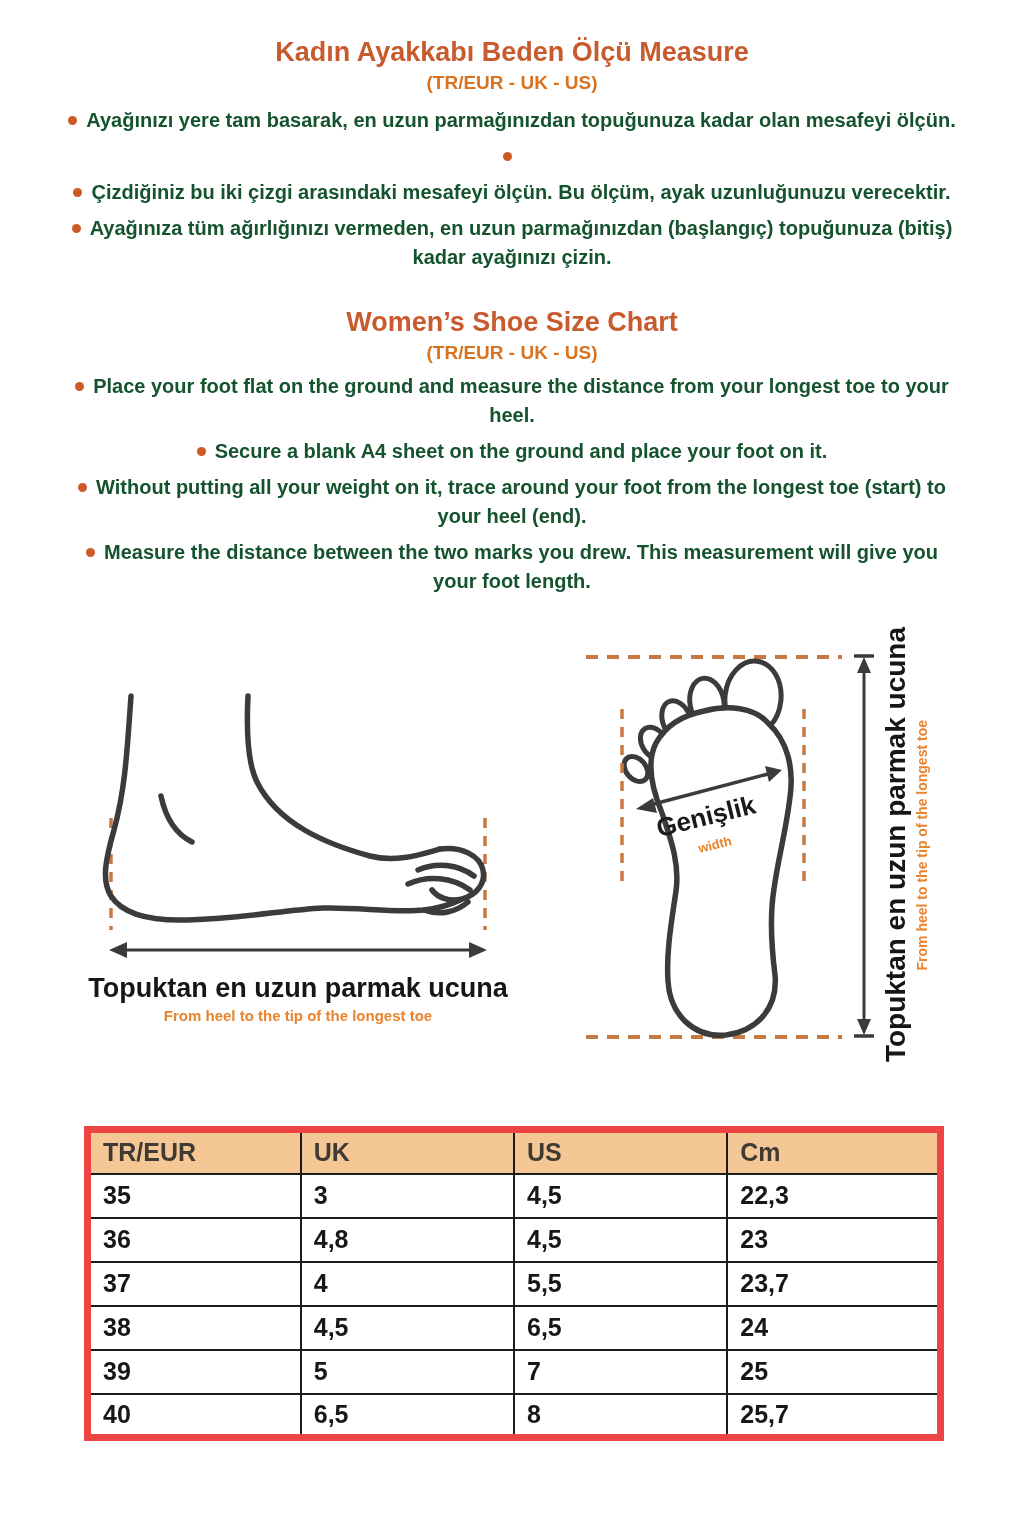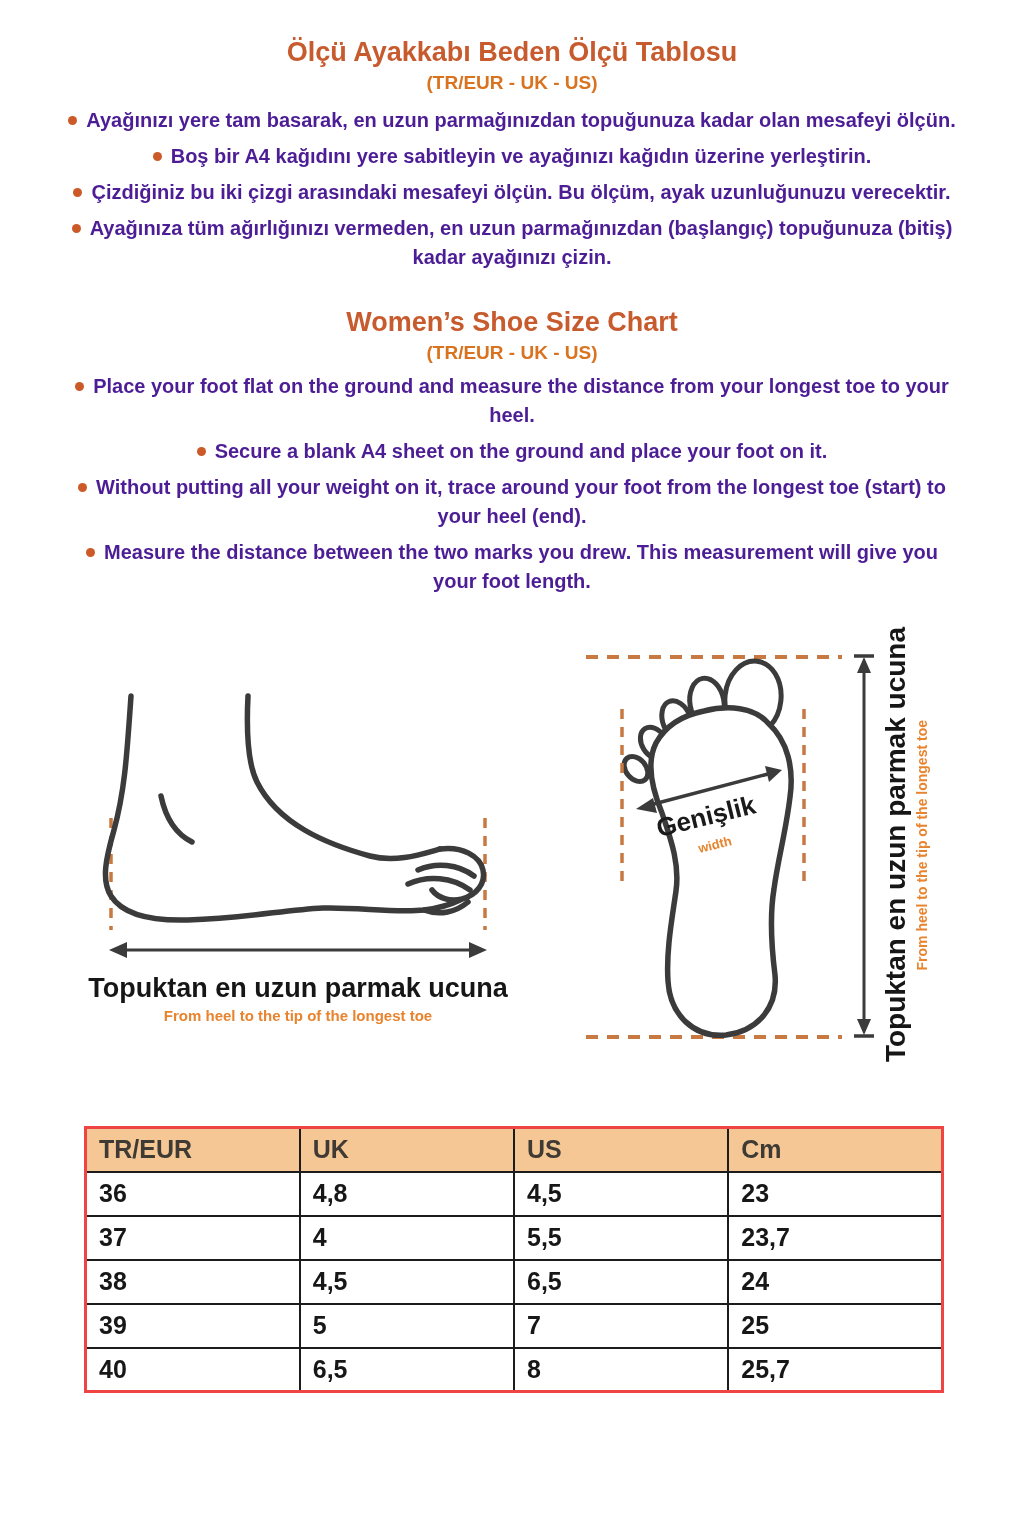--- a/index.html
+++ b/index.html
@@ -13,21 +13,21 @@
     overflow: hidden;
   }
 
   
   .heading-block { position:absolute; left:0; width:1024px; text-align:center; }
   .main-title { font-size:27px; font-weight:bold; color:#c75b2e; line-height:1.2; margin:0; }
   .sub-title  { font-size:19px; font-weight:bold; color:#d9731f; line-height:1.2; margin:4px 0 0 0; }
 
   
   .bullets { position:absolute; left:62px; width:900px; text-align:center; }
-  .bullet  { margin:0 0 7px 0; font-size:20px; font-weight:600; color:#4c1d95; line-height:1.45; }
+  .bullet  { margin:0 0 7px 0; font-size:20px; font-weight:600; color:#14532d; line-height:1.45; }
   .dot {
     display:inline-block; width:9px; height:9px; border-radius:50%;
     background:#cc5a28; margin-right:9px; vertical-align:2px;
   }
 
   
   .diagram-side { position:absolute; left:78px; top:678px; width:440px; }
   .diagram-side svg { display:block; }
   .len-label-tr { font-size:27px; font-weight:bold; color:#161616; text-align:center; margin-top:0px; line-height:1.15; }
   .len-label-en { font-size:15px; font-weight:bold; color:#e8832e; text-align:center; margin-top:3px; }
@@ -40,42 +40,42 @@
     font-size:28px; font-weight:bold; color:#161616; white-space:nowrap;
   }
   .vlabel-en {
     writing-mode: vertical-rl; transform: rotate(180deg);
     font-size:14px; font-weight:bold; color:#e8832e; white-space:nowrap; margin-left:2px;
   }
 
   
   .size-table {
     position:absolute; left:84px; top:1126px; width:860px;
-    border-collapse:collapse; border:3px solid #ef4444; table-layout:fixed;
+    border-collapse:collapse; border:7px solid #ef4444; table-layout:fixed;
   }
   .size-table th, .size-table td {
     border:2px solid #1c1c1c; height:44px; padding:0 0 0 12px; text-align:left;
     font-size:25px; width:25%;
   }
   .size-table th { background:#f5c795; color:#3f3a33; font-weight:bold; }
   .size-table td { background:#ffffff; color:#171717; font-weight:bold; }
 </style>
 </head>
 <body>
 
 <div class="page">
 
   <div class="heading-block" style="top:36px;">
-    <h1 class="main-title">Ölçü Ayakkabı Beden Ölçü Tablosu</h1>
+    <h1 class="main-title">Kadın Ayakkabı Beden Ölçü Measure</h1>
     <div class="sub-title">(TR/EUR - UK - US)</div>
   </div>
 
   <div class="bullets" style="top:106px;">
     <p class="bullet"><span class="dot"></span><span>Ayağınızı yere tam basarak, en uzun parmağınızdan topuğunuza kadar olan mesafeyi ölçün.</span></p>
-    <p class="bullet"><span class="dot"></span><span>Boş bir A4 kağıdını yere sabitleyin ve ayağınızı kağıdın üzerine yerleştirin.</span></p>
+    <p class="bullet"><span class="dot"></span></p>
     <p class="bullet"><span class="dot"></span><span>Çizdiğiniz bu iki çizgi arasındaki mesafeyi ölçün. Bu ölçüm, ayak uzunluğunuzu verecektir.</span></p>
     <p class="bullet"><span class="dot"></span><span>Ayağınıza tüm ağırlığınızı vermeden, en uzun parmağınızdan (başlangıç) topuğunuza (bitiş) kadar ayağınızı çizin.</span></p>
   </div>
 
   <div class="heading-block" style="top:306px;">
     <h1 class="main-title">Women’s Shoe Size Chart</h1>
     <div class="sub-title">(TR/EUR - UK - US)</div>
   </div>
 
   <div class="bullets" style="top:372px;">
@@ -160,20 +160,26 @@
     <thead>
       <tr>
         <th>TR/EUR</th>
         <th>UK</th>
         <th>US</th>
         <th>Cm</th>
       </tr>
     </thead>
     <tbody>
       <tr>
+        <td>35</td>
+        <td>3</td>
+        <td>4,5</td>
+        <td>22,3</td>
+      </tr>
+      <tr>
         <td>36</td>
         <td>4,8</td>
         <td>4,5</td>
         <td>23</td>
       </tr>
       <tr>
         <td>37</td>
         <td>4</td>
         <td>5,5</td>
         <td>23,7</td>

